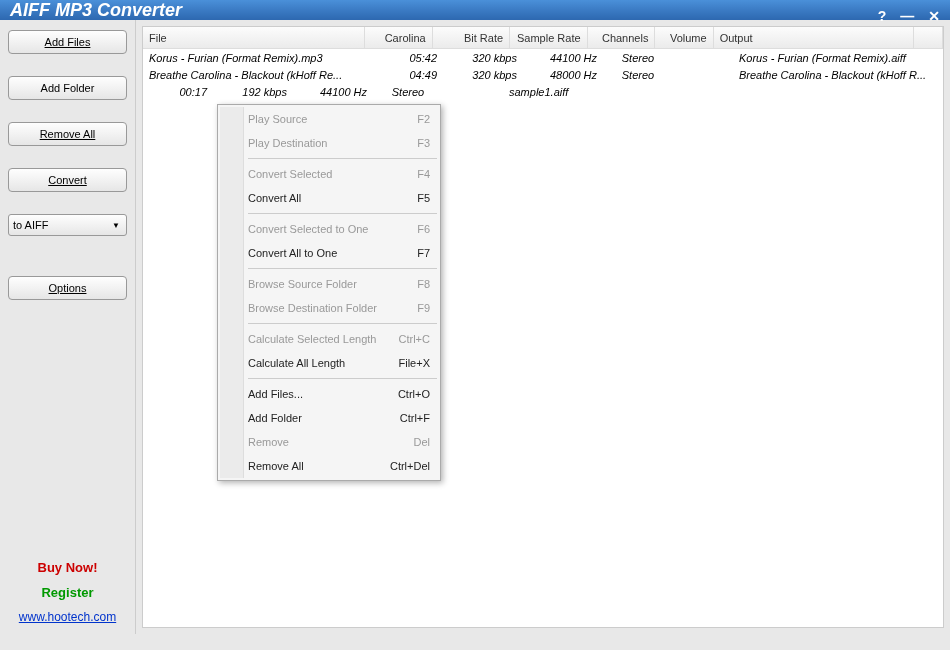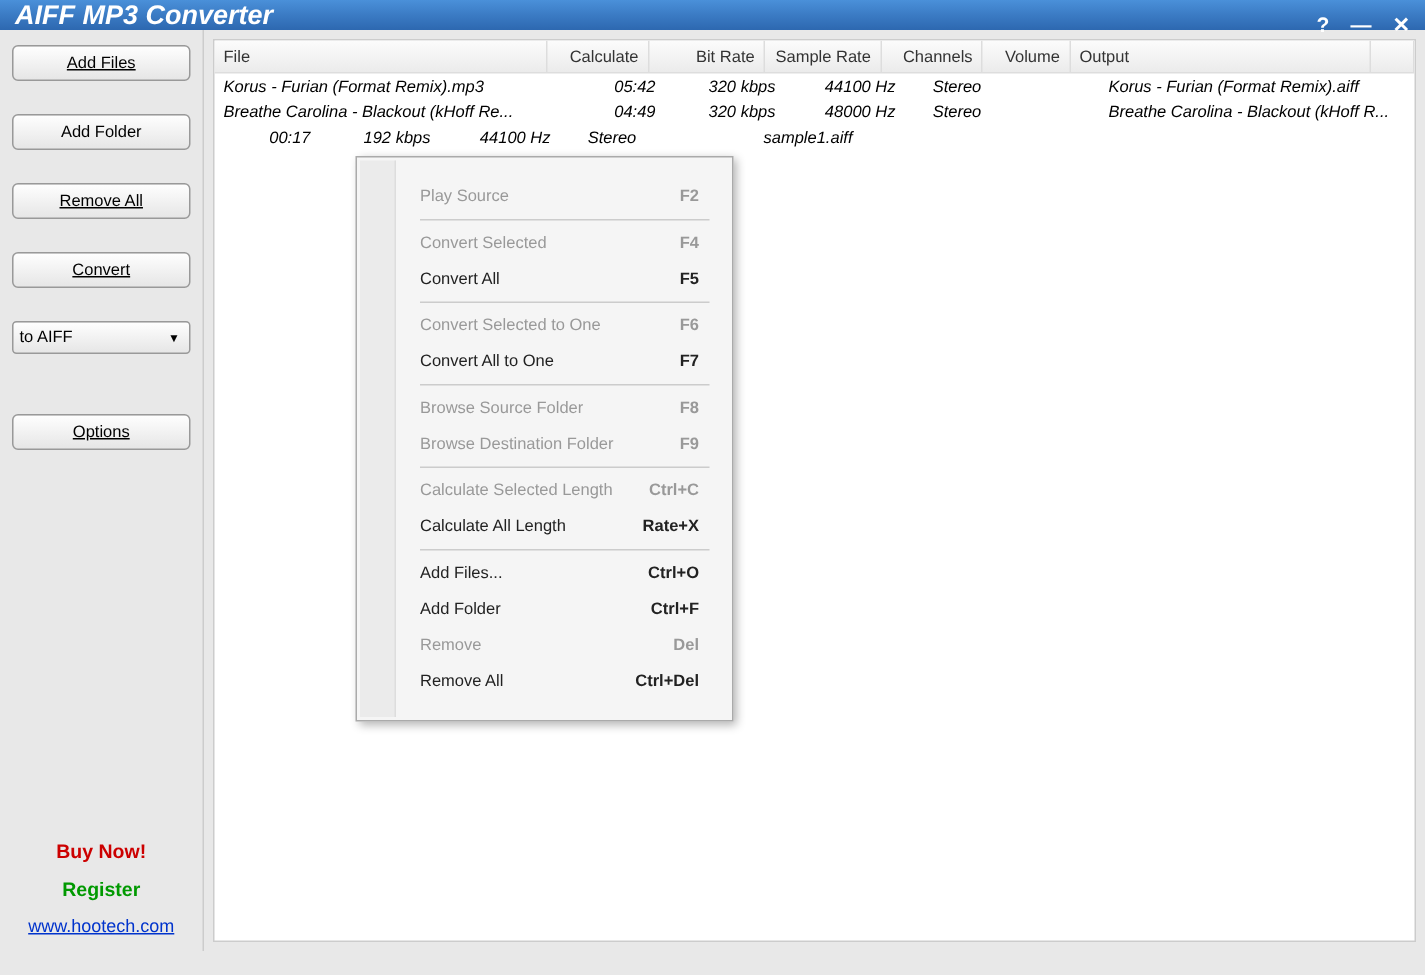--- a/index.html
+++ b/index.html
@@ -149,46 +149,44 @@
     .cell-duration { width: 70px; text-align: right; }
     .cell-bitrate { width: 80px; text-align: right; }
     .cell-sample { width: 80px; text-align: right; }
     .cell-channels { width: 70px; text-align: center; }
     .cell-volume { width: 60px; }
     .cell-output { flex: 1; min-width: 200px; }
     .context-menu {
       position: absolute;
       left: 74px;
       top: 77px;
-      width: 252px;
+      width: 224px;
       background: #f5f5f5;
       border: 1px solid #aaa;
       box-shadow: 2px 2px 6px rgba(0,0,0,0.3);
-      padding: 14px;
+      padding: 2px;
       font-size: 11px;
       z-index: 10;
-      margin-left: 20px;
     }
     .menu-item {
       display: flex;
       height: 24px;
       align-items: center;
       padding: 0 8px 0 28px;
       cursor: pointer;
       color: #222;
       position: relative;
     }
     .menu-item.disabled {
       color: #999;
       cursor: default;
     }
     .menu-shortcut {
       margin-left: auto;
       color: inherit;
-      font-weight: bold;
     }
     .menu-sep {
       height: 1px;
       background: #ccc;
       margin: 3px 1px 3px 28px;
     }
     .menu-left-strip {
       position: absolute;
       left: 2px;
       top: 2px;
@@ -243,21 +241,21 @@
       <div class="buy-now">Buy Now!</div>
       <div class="register">Register</div>
       <div class="website">www.hootech.com</div>
     </div>
   </div>
 
   <div class="content">
     <div class="table">
       <div class="table-header">
         <div class="col col-file">File</div>
-        <div class="col col-duration right">Calculate</div>
+        <div class="col col-duration right">Carolina</div>
         <div class="col col-bitrate right">Bit Rate</div>
         <div class="col col-sample right">Sample Rate</div>
         <div class="col col-channels right">Channels</div>
         <div class="col col-volume right">Volume</div>
         <div class="col col-output">Output</div>
         <div class="col col-extra"></div>
       </div>
       <div class="table-body" id="table-body">
           <div class="table-row">
             <div class="cell cell-file">Korus - Furian (Format Remix).mp3</div>
@@ -287,20 +285,24 @@
           </div>
         </div>
     </div>
 
     <div class="context-menu" id="context-menu">
       <div class="menu-left-strip"></div>
     <div class="menu-item disabled">
           <span>Play Source</span>
           <span class="menu-shortcut">F2</span>
         </div>
+        <div class="menu-item disabled">
+          <span>Play Destination</span>
+          <span class="menu-shortcut">F3</span>
+        </div>
         <div class="menu-sep"></div>
         <div class="menu-item disabled">
           <span>Convert Selected</span>
           <span class="menu-shortcut">F4</span>
         </div>
         <div class="menu-item">
           <span>Convert All</span>
           <span class="menu-shortcut">F5</span>
         </div>
         <div class="menu-sep"></div>
@@ -321,21 +323,21 @@
           <span>Browse Destination Folder</span>
           <span class="menu-shortcut">F9</span>
         </div>
         <div class="menu-sep"></div>
         <div class="menu-item disabled">
           <span>Calculate Selected Length</span>
           <span class="menu-shortcut">Ctrl+C</span>
         </div>
         <div class="menu-item">
           <span>Calculate All Length</span>
-          <span class="menu-shortcut">Rate+X</span>
+          <span class="menu-shortcut">File+X</span>
         </div>
         <div class="menu-sep"></div>
         <div class="menu-item">
           <span>Add Files...</span>
           <span class="menu-shortcut">Ctrl+O</span>
         </div>
         <div class="menu-item">
           <span>Add Folder</span>
           <span class="menu-shortcut">Ctrl+F</span>
         </div>

